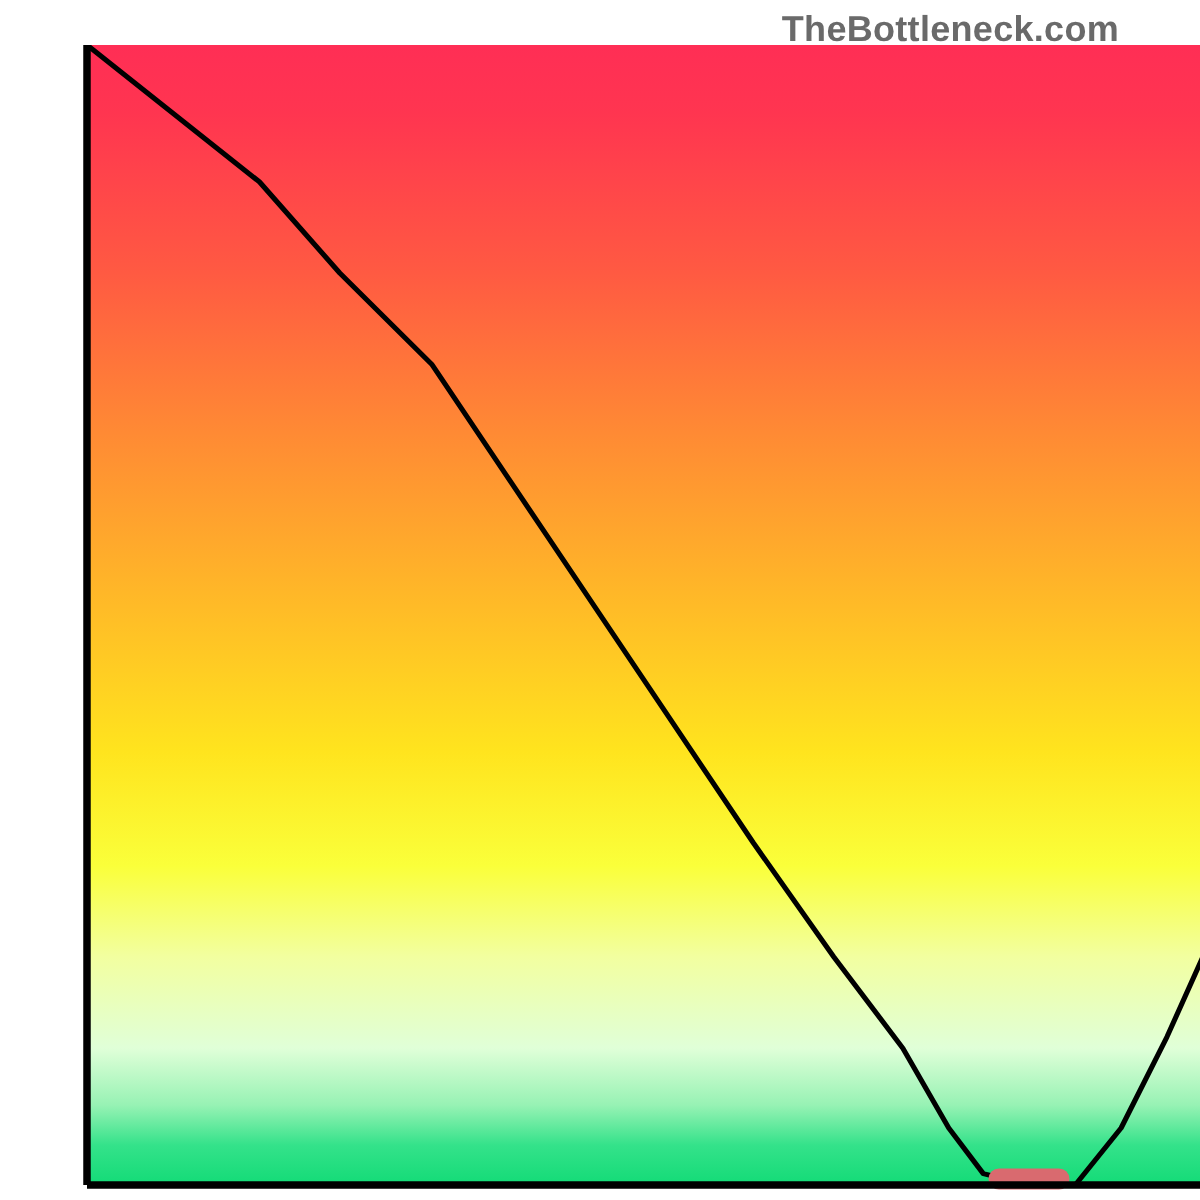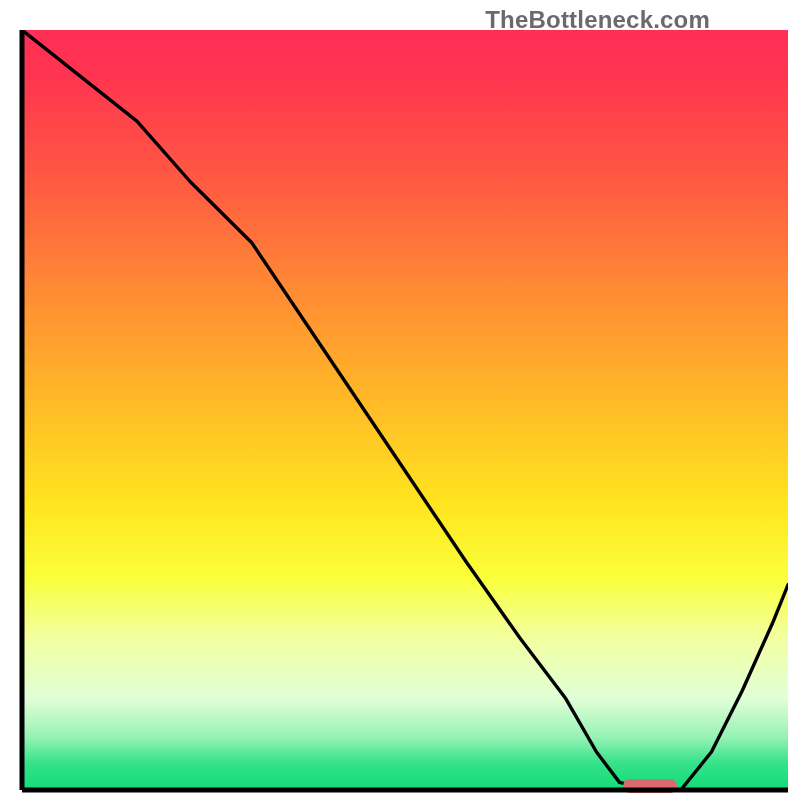--- a/index.html
+++ b/index.html
@@ -8,20 +8,21 @@
     width: 800px;
     height: 800px;
     overflow: hidden;
     background: #ffffff;
     font-family: Arial, Helvetica, sans-serif;
   }
   .wrap {
     position: relative;
     width: 720px;
     height: 800px;
+    margin-left: 36px;
   }
   .watermark {
     position: absolute;
     top: 6px;
     right: 10px;
     font-size: 24px;
     font-weight: 600;
     color: #6a6a6a;
     letter-spacing: 0.2px;
     z-index: 50;

